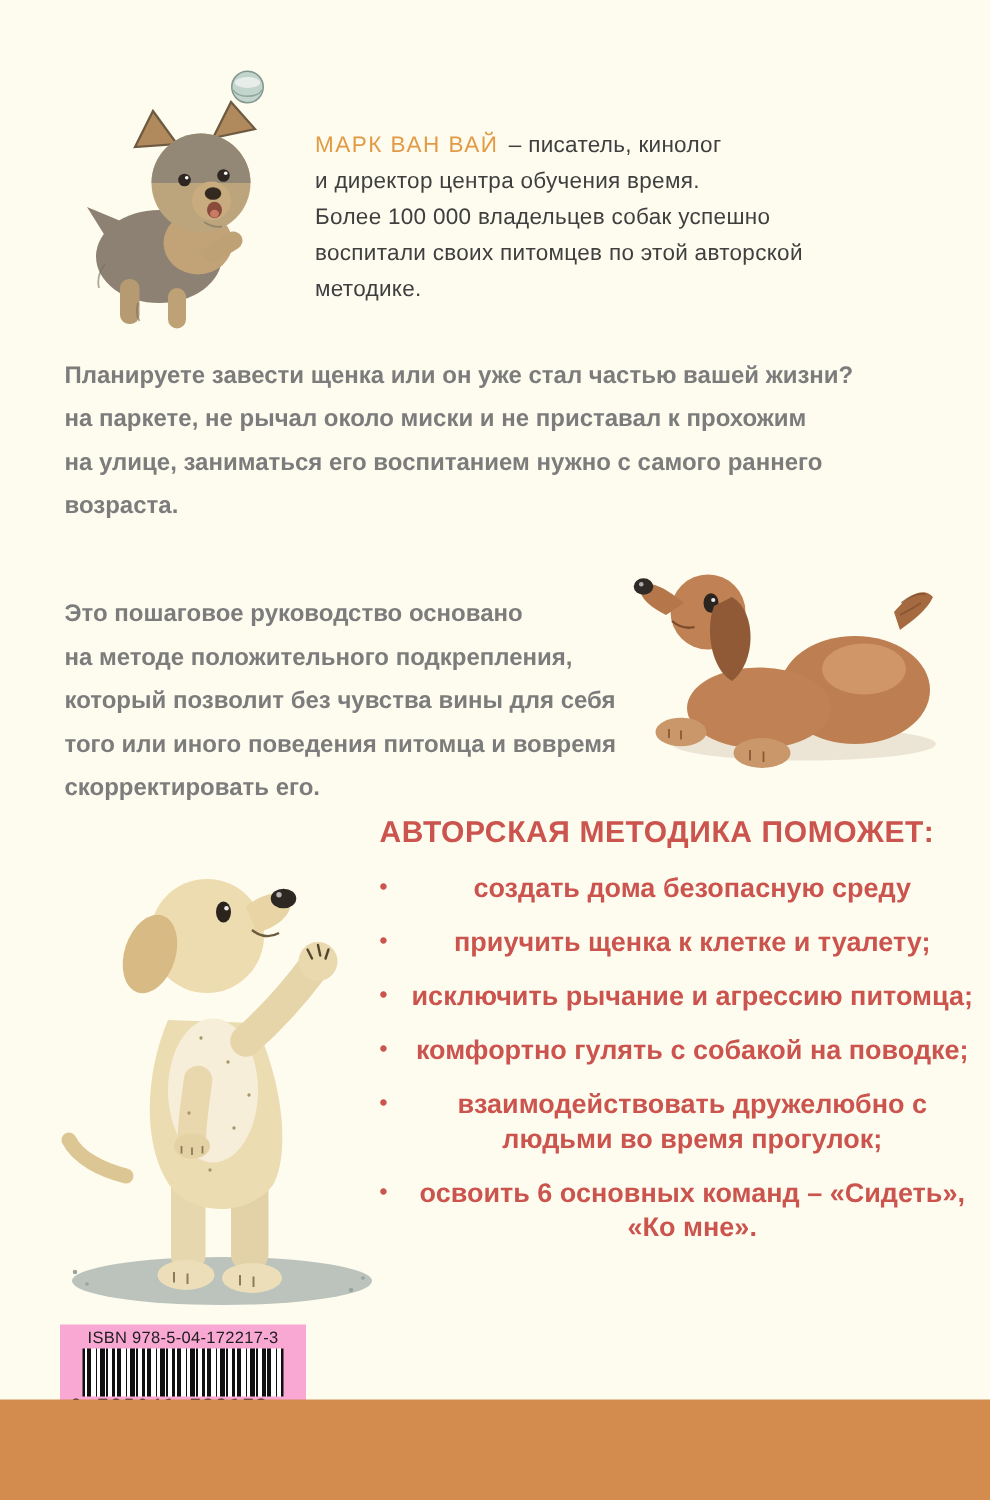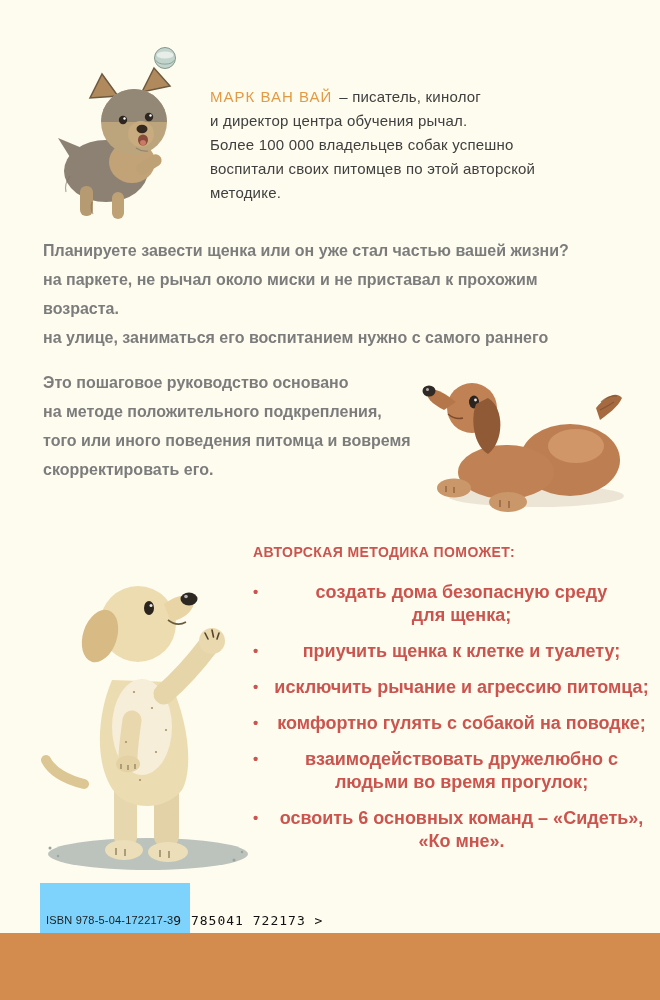--- a/index.html
+++ b/index.html
@@ -21,40 +21,40 @@
   .author{
     position:absolute;left:210px;top:85px;width:440px;
     font-size:15px;line-height:24px;font-weight:400;color:#3F3F3F;
     letter-spacing:.2px;
   }
   .author .a-name{color:#E29A45;margin-right:7px;letter-spacing:1px;}
 
   
   .para{position:absolute;color:#7C7C7C;font-size:16px;line-height:29px;font-weight:700;}
   .para-1{left:43px;top:236px;width:575px;}
-  .para-2{left:43px;top:368px;width:430px;}
+  .para-2{left:43px;top:395px;width:430px;}
 
   
   .m-heading{
     position:absolute;left:253px;top:544px;width:390px;
-    font-size:14px;font-weight:700;color:#CB544E;letter-spacing:.4px;
+    font-size:20px;font-weight:700;color:#CB544E;letter-spacing:.4px;
   }
   .bullets{
     position:absolute;left:253px;top:581px;width:400px;
     color:#CB544E;font-size:18px;line-height:23px;font-weight:600;
   }
   .bullet{position:relative;padding-left:17px;margin-bottom:13px;}
   .bullet .dot{position:absolute;left:0;top:-1px;font-size:15px;}
   .bullet .bl{display:block;text-align:center;}
 
   
   .barcode-box{
-    position:absolute;left:40px;top:883px;width:150px;height:73px;
-    background:#7dd3fc;box-sizing:border-box;padding:3px 6px 2px;
-    display:flex;align-items:center;
+    position:absolute;left:40px;top:883px;width:164px;height:73px;
+    background:#f9a8d4;box-sizing:border-box;padding:3px 6px 2px;
+    display:flex;flex-direction:column;align-items:center;
   }
   .isbn-label{font-size:11px;color:#1d1d1d;letter-spacing:.2px;white-space:nowrap;}
   .bars{
     width:134px;height:32px;margin-top:1px;
     background:
       repeating-linear-gradient(90deg,
         #101010 0 2px,#ffffff 2px 3px,
         #101010 3px 6px,#ffffff 6px 9px,
         #101010 9px 10px,#ffffff 10px 12px,
         #101010 12px 15px,#ffffff 15px 16px,
@@ -102,36 +102,37 @@
       <ellipse cx="102" cy="103" rx="5.5" ry="4.2" fill="#33291F"></ellipse>
       <ellipse cx="103" cy="114" rx="5" ry="5.5" fill="#8A4A3C"></ellipse>
       <ellipse cx="103" cy="116.5" rx="3" ry="2.6" fill="#C97B66"></ellipse>
 
       <path d="M30,150 q-6,8 -4,16 M52,176 q-2,7 1,12 M96,122 q6,4 12,3" stroke="#7A7060" stroke-width="1.2" fill="none" opacity="0.6"></path>
     </svg>
   </div>
 
   <div class="author">
     <div><span class="a-name">МАРК ВАН ВАЙ</span><span>– писатель, кинолог</span></div>
-    <div>и директор центра обучения рычал.</div>
+    <div>и директор центра обучения время.</div>
     <div>Более 100 000 владельцев собак успешно</div>
     <div>воспитали своих питомцев по этой авторской</div>
     <div>методике.</div>
   </div>
 
   <div class="para para-1">
     <div>Планируете завести щенка или он уже стал частью вашей жизни?</div>
     <div>на паркете, не рычал около миски и не приставал к прохожим</div>
+    <div>на улице, заниматься его воспитанием нужно с самого раннего</div>
     <div>возраста.</div>
-    <div>на улице, заниматься его воспитанием нужно с самого раннего</div>
   </div>
 
   <div class="para para-2">
     <div>Это пошаговое руководство основано</div>
     <div>на методе положительного подкрепления,</div>
+    <div>который позволит без чувства вины для себя</div>
     <div>того или иного поведения питомца и вовремя</div>
     <div>скорректировать его.</div>
   </div>
 
   <div class="ill ill-dachshund">
     <svg width="240" height="158" viewBox="0 0 240 158">
       <ellipse cx="128" cy="136" rx="88" ry="11" fill="#E5DECC" opacity="0.75"></ellipse>
 
       <path d="M188,48 C198,36 208,31 214,38 C210,47 200,54 192,60 Z" fill="#A66A40"></path>
       <path d="M193,42 q8,-7 16,-6 M192,50 q8,-4 14,-8" stroke="#7E4E2C" stroke-width="1.2" fill="none" opacity="0.7"></path>
@@ -155,21 +156,20 @@
       <path d="M38,126 v6 M46,127 v6 M92,140 v7 M101,141 v7" stroke="#8A5A34" stroke-width="1.2"></path>
     </svg>
   </div>
 
   <div class="m-heading">АВТОРСКАЯ МЕТОДИКА ПОМОЖЕТ:</div>
 
   <div class="bullets">
     <div class="bullet">
       <span class="dot">•</span>
       <span class="bl">создать дома безопасную среду</span>
-      <span class="bl">для щенка;</span>
     </div>
     <div class="bullet">
       <span class="dot">•</span>
       <span class="bl">приучить щенка к клетке и туалету;</span>
     </div>
     <div class="bullet">
       <span class="dot">•</span>
       <span class="bl">исключить рычание и агрессию питомца;</span>
     </div>
     <div class="bullet">

